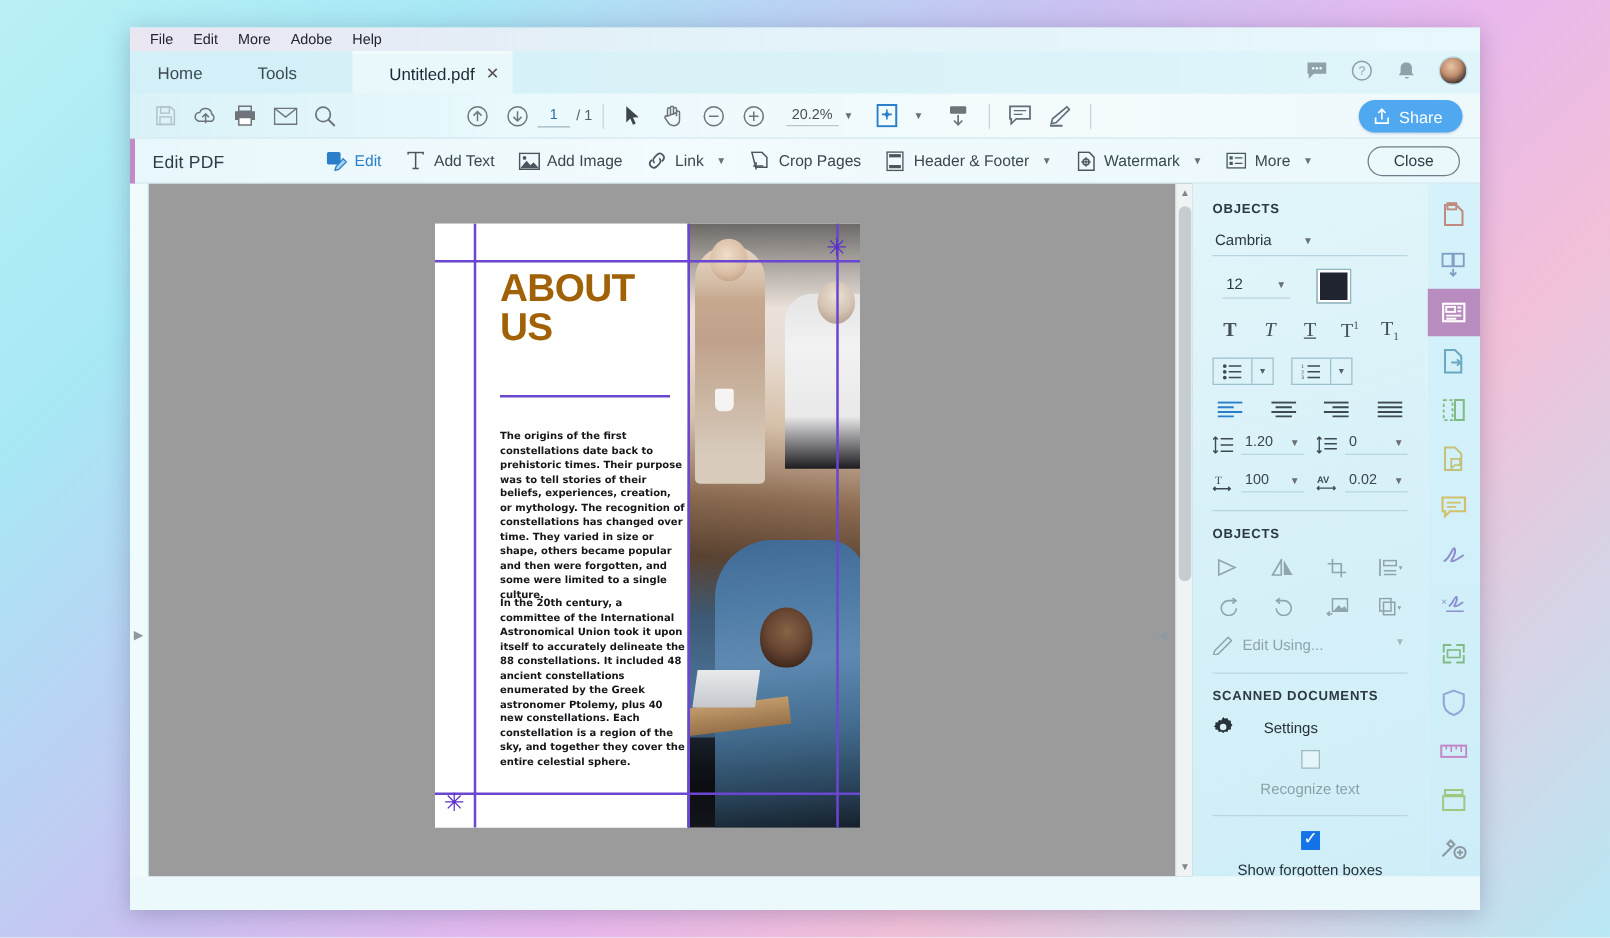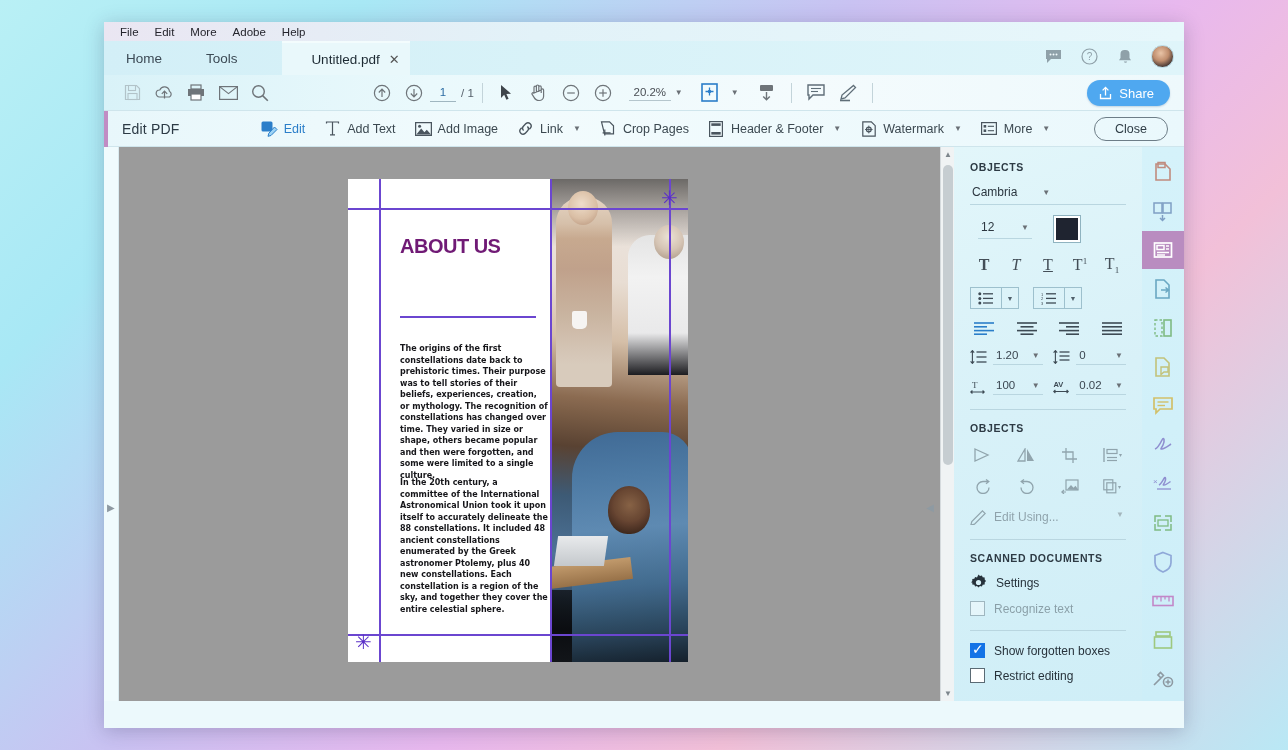--- a/index.html
+++ b/index.html
@@ -208,24 +208,24 @@
     position:absolute; left:6px; bottom:96px; width:50px; height:30px;
     background: linear-gradient(180deg,#e8eaec 0%,#c4c8cc 100%);
     transform: skewX(-8deg);
   }
   .img-dark-bottom {
     position:absolute; left:0; bottom:0; width:100%; height:72px;
     background: linear-gradient(180deg, rgba(12,14,18,.75) 0%, #0b0d11 55%, #121519 100%);
   }
   .page-white { position:absolute; left:0; top:0; width:202px; height:483px; background:#fff; }
   .heading {
-    position:absolute; left:52px; top:52px; width:150px;
+    position:absolute; left:52px; top:36px; width:150px;
     font-family:"Liberation Sans", sans-serif;
-    font-weight:bold; font-size:20px; line-height:31px;
-    color:#701a75; letter-spacing:-0.5px;
+    font-weight:bold; font-size:31px; line-height:31px;
+    color:#a16207; letter-spacing:-0.5px;
   }
   .heading-rule { position:absolute; left:52px; top:137px; width:136px; height:2px; background:#6b46d0; }
   .para {
     position:absolute; left:52px; width:148px;
     font-family:"DejaVu Sans", sans-serif;
     font-size:8px; line-height:11.5px; color:#16161a; font-weight:600;
   }
   .para1 { top:164px; }
   .para2 { top:298px; }
   
@@ -275,31 +275,31 @@
     display:flex; align-items:center; justify-content:space-between;
     width:56px; font-size:11.5px; color:#3b4650;
     border-bottom:1px solid #b9d6e0; padding: 0 3px 3px 3px; margin-left:6px;
   }
   .num-gap { width: 12px; }
   .divider { height:1px; background:#b9d6e0; margin:14px 0 12px 0; }
   .obj-row { display:flex; align-items:center; justify-content:space-between; margin-top:11px; opacity:.45; }
   .obj-ic { width:26px; height:20px; display:flex; align-items:center; justify-content:center; color:#3d4a54;}
   .editusing { display:flex; align-items:flex-start; gap:8px; margin-top:14px; opacity:.45; font-size:12px; color:#3b4650; position:relative;}
   .editusing .caret2 { position:absolute; right:2px; font-size:8px; }
-  .setting-row { display:flex; align-items:center; gap:9px; margin-top:8px; font-size:12px; color:#27323b;}
+  .setting-row { display:flex; align-items:center; gap:24px; margin-top:8px; font-size:12px; color:#27323b;}
   .chk {
     width:15px; height:15px; border:1.5px solid #5a6a74; background:#fff;
     display:inline-block; flex:0 0 auto;
   }
   .chk.on { background:#1473e6; border-color:#1473e6; position:relative; }
   .chk.on::after {
     content:"✓"; position:absolute; left:1px; top:-3px; color:#fff; font-size:14px;
     font-family:"DejaVu Sans", sans-serif;
   }
-  .chk-row { display:flex; align-items:center; gap:9px; margin-top:10px; font-size:12px; color:#27323b; }
+  .chk-row { display:flex; align-items:center; gap:9px; margin-top:10px; font-size:12px; color:#27323b;flex-direction:column; }
   .chk-row.dim { opacity:.42; }
   
   .iconrail {
     width: 42px; height:554px;
     background: linear-gradient(180deg,#d5f2fa 0%, #cdeef8 100%);
     display:flex; flex-direction:column; align-items:center;
     padding-top: 6px; gap: 1px;
   }
   .rail-item {
     width:42px; height:38px; display:flex; align-items:center; justify-content:center;

